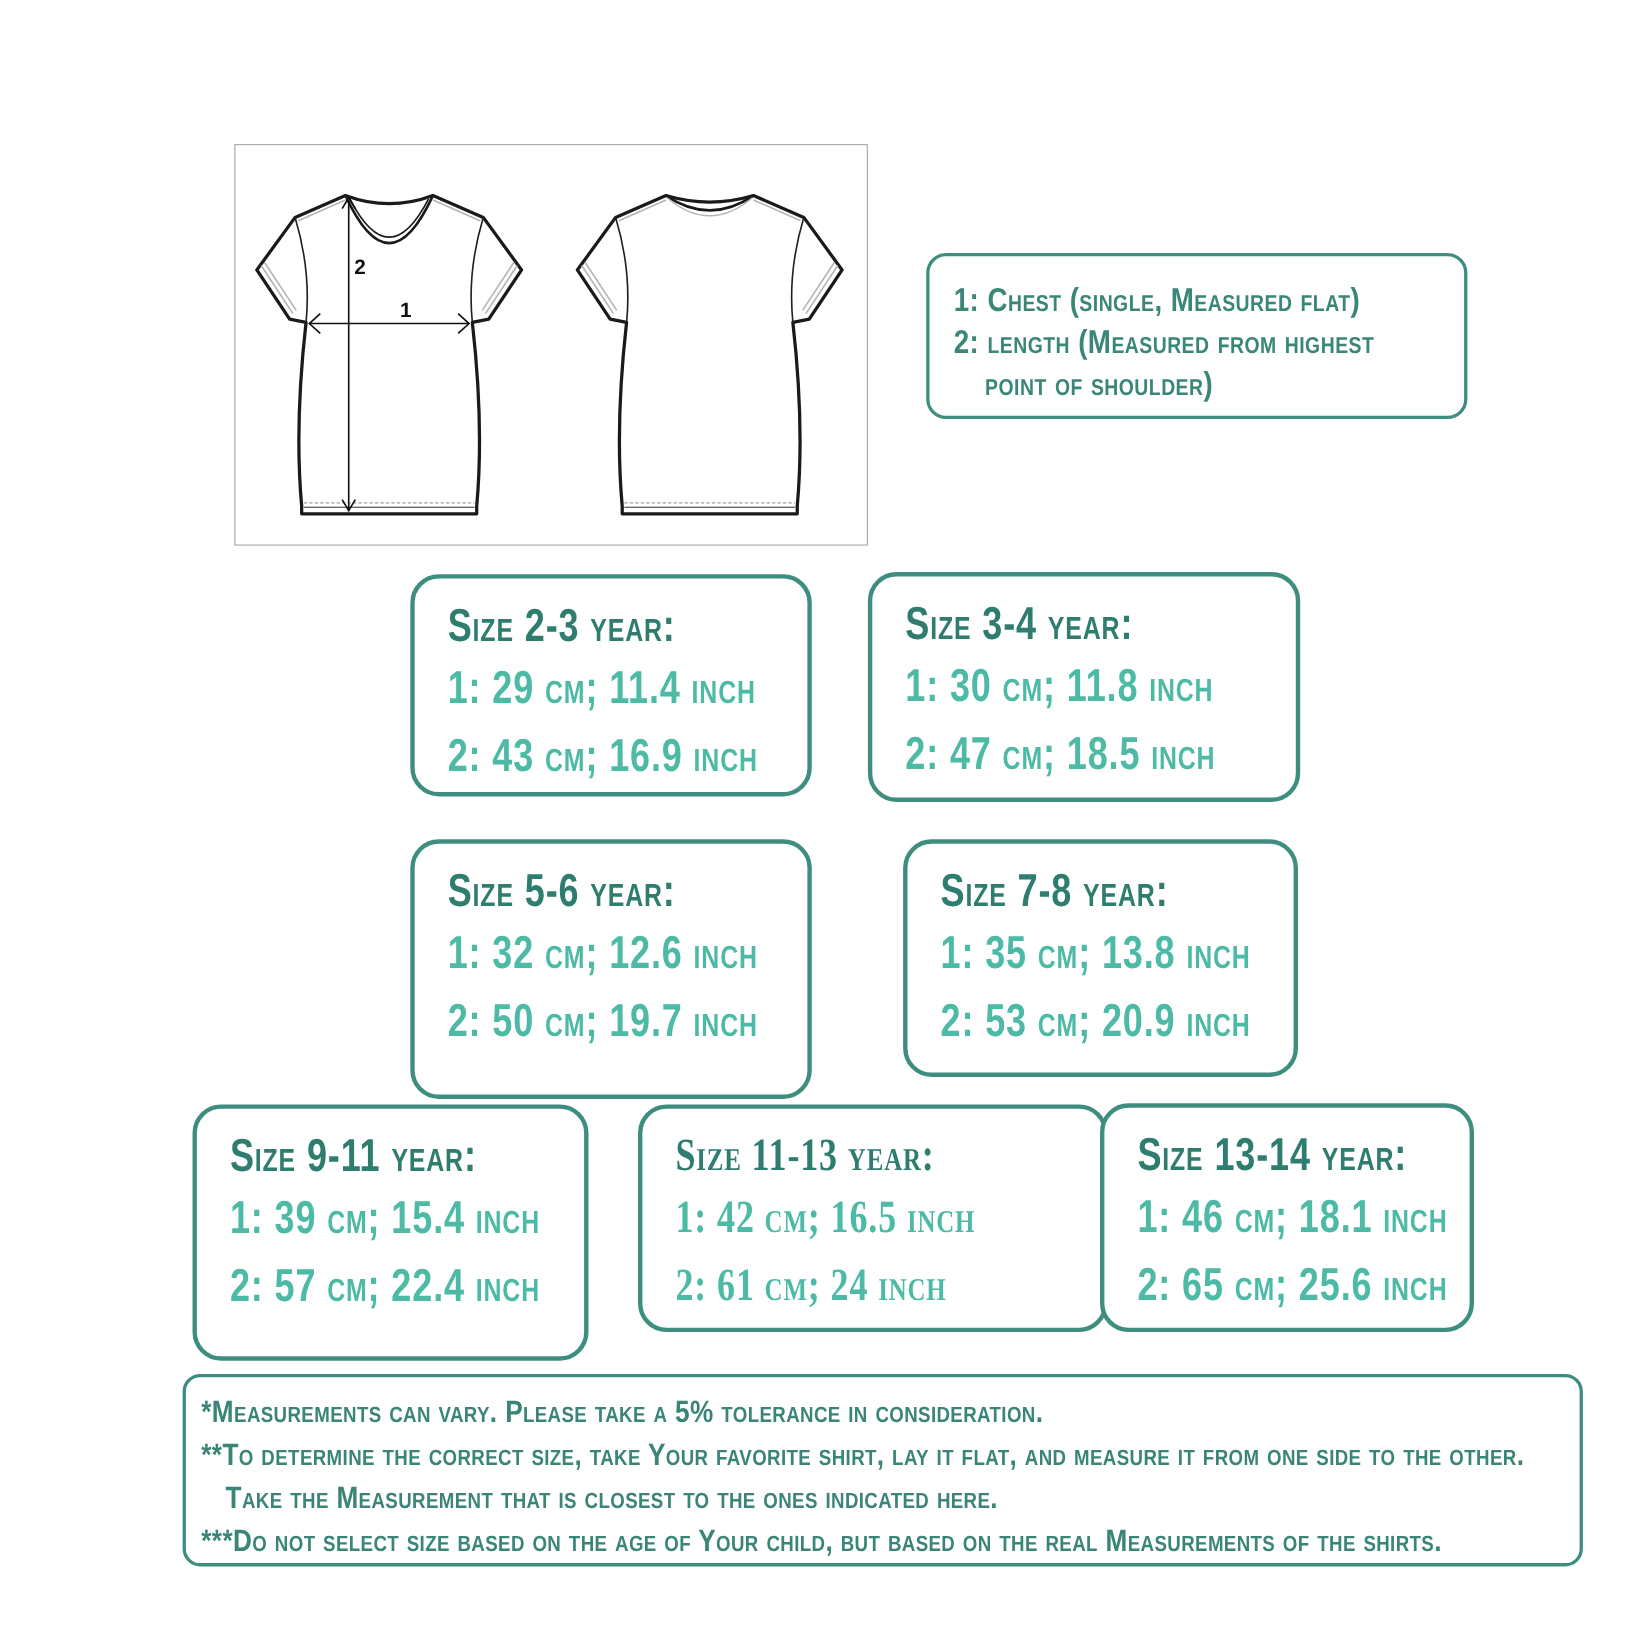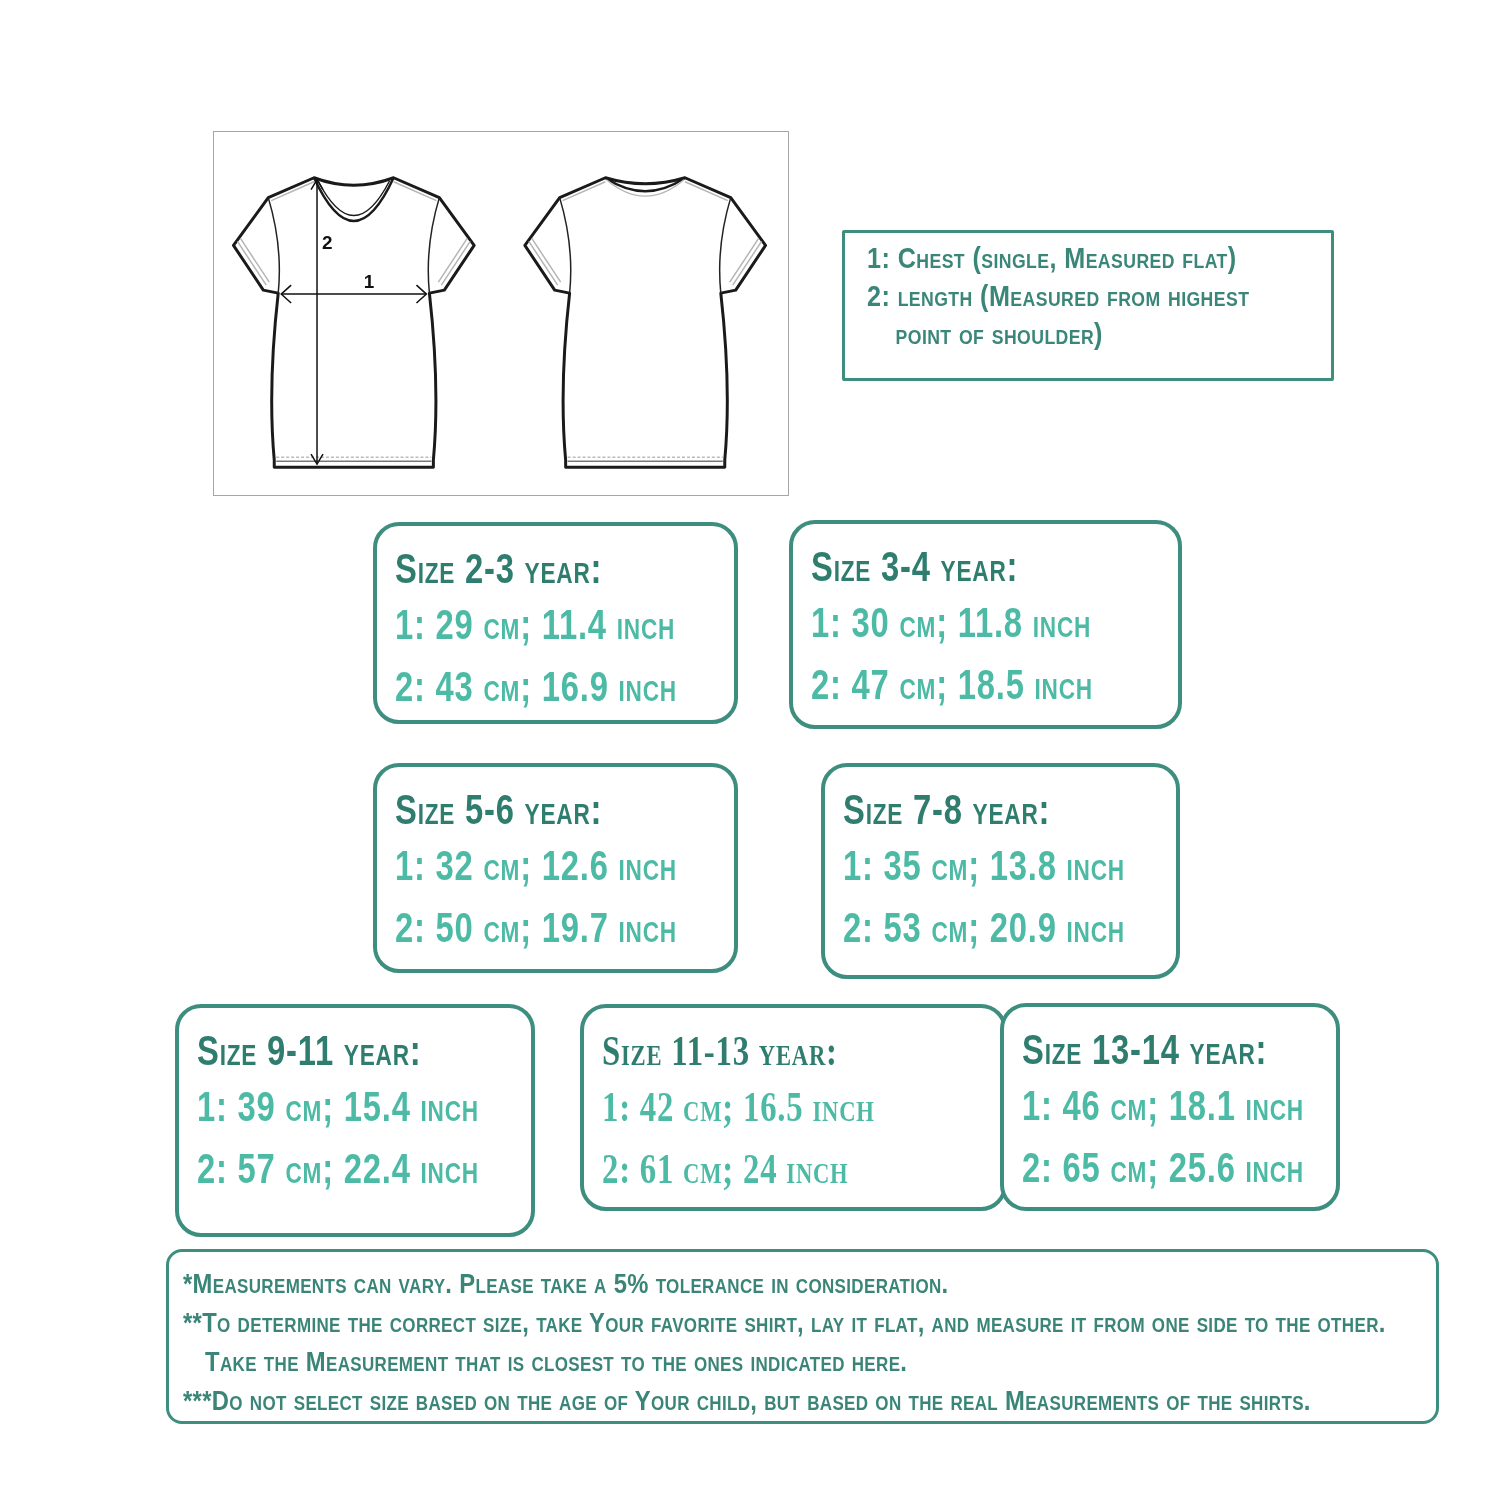--- a/index.html
+++ b/index.html
@@ -14,33 +14,33 @@
   }
   .figure-box svg{display:block;width:100%;height:100%;}
 
   
   .teal-box{
     position:absolute;background:#ffffff;box-sizing:border-box;
     border:4px solid #3e8e80;border-radius:26px;
   }
   .legend-box{
     left:842px;top:230px;width:492px;height:151px;
-    border-width:3px;border-radius:2px;padding:6px 0 0 22px;
+    border-width:3px;border-radius:18px;padding:22px 0 0 22px;
   }
   .legend-line{
     font-size:30px;line-height:38px;font-weight:bold;color:#3a8678;
     font-variant:small-caps;letter-spacing:.5px;white-space:nowrap;
     transform:scaleX(.84);transform-origin:0 0;
   }
   .legend-line.indent{padding-left:34px;}
 
-  .size-box{padding:18px 0 0 18px;}
+  .size-box{padding:18px 0 0 30px;}
   .b1{left:373px;top:522px;width:365px;height:202px;}
   .b2{left:789px;top:520px;width:393px;height:209px;}
-  .b3{left:373px;top:763px;width:365px;height:210px;}
+  .b3{left:373px;top:763px;width:365px;height:236px;}
   .b4{left:821px;top:763px;width:359px;height:216px;}
   .b5{left:175px;top:1004px;width:360px;height:233px;}
   .b6{left:580px;top:1004px;width:427px;height:207px;font-family:Liberation Serif, serif;}
   .b7{left:1000px;top:1003px;width:340px;height:208px;}
   .sb-text{transform:scaleX(.78);transform-origin:0 0;white-space:nowrap;}
   .sb-title{
     font-size:42px;line-height:50px;font-weight:bold;color:#2f7d6f;
     font-variant:small-caps;letter-spacing:1px;
   }
   .sb-line{

